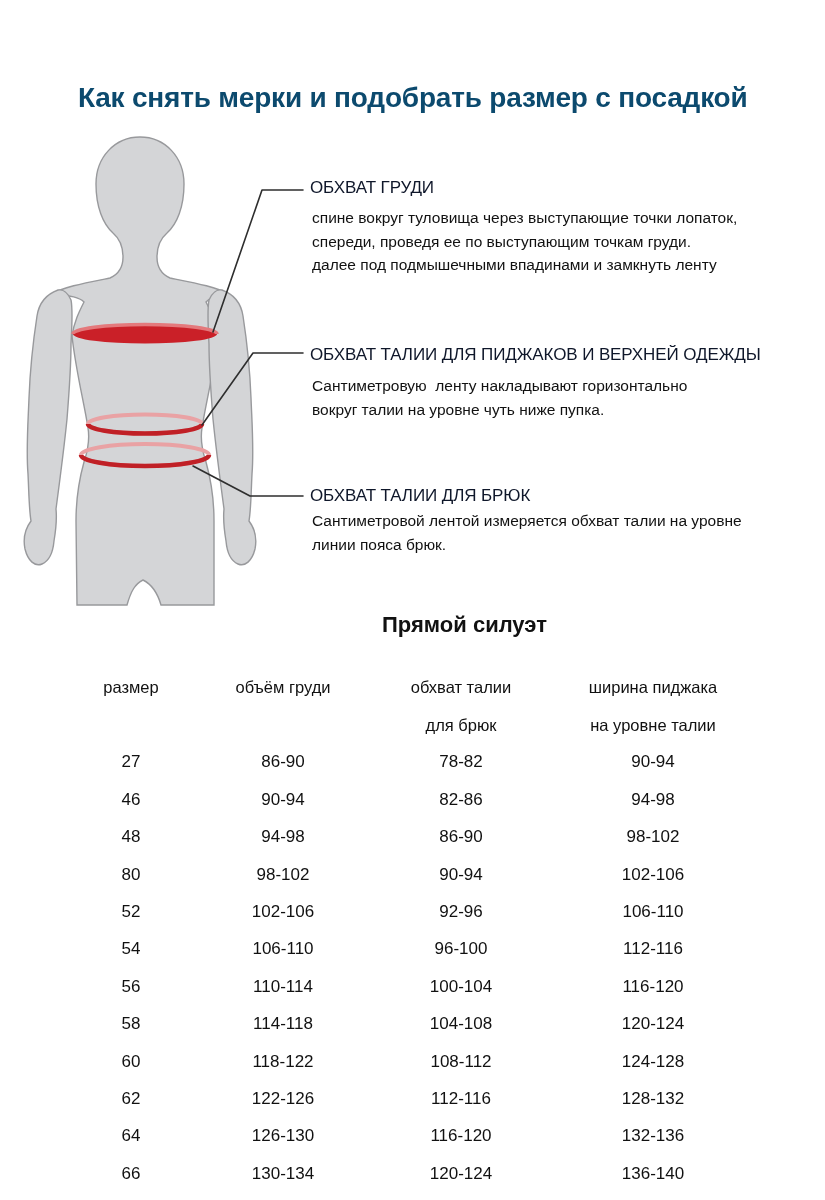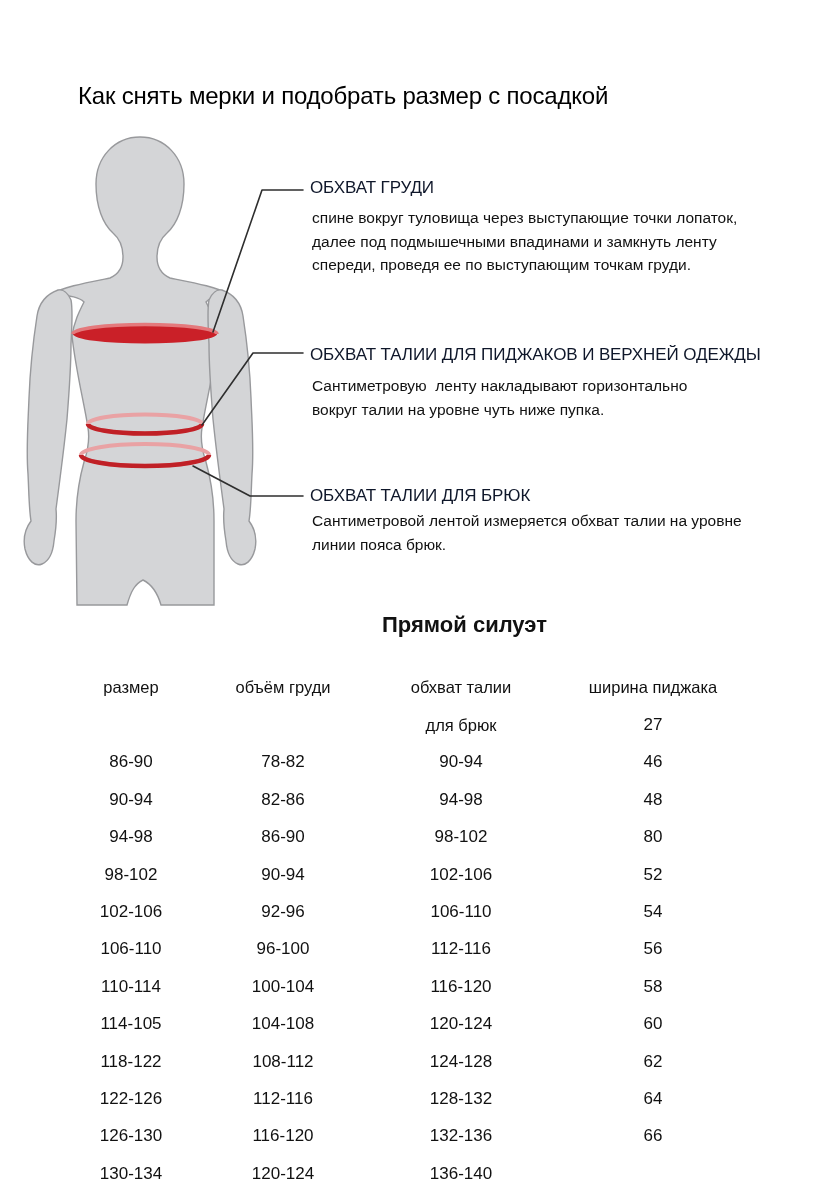--- a/index.html
+++ b/index.html
@@ -9,24 +9,24 @@
     width:825px;
     height:1200px;
     background:#ffffff;
     font-family:"Liberation Sans", sans-serif;
     color:#1a1a1a;
     overflow:hidden;
   }
   .doc-title{
     position:absolute;
     left:78px; top:82px;
-    font-size:24px;
-    font-weight:normal;
+    font-size:28px;
+    font-weight:bold;
     letter-spacing:-0.2px;
-    color:#000000;
+    color:#0c4a6e;
     white-space:nowrap;
   }
   .figure-svg{
     position:absolute;
     left:0; top:0;
     width:825px; height:620px;
   }
   .m-label{
     position:absolute;
     left:310px;
@@ -143,22 +143,22 @@
     <path d="M 81 455 A 64 11 0 0 0 209 455" fill="none" stroke="#c02026" stroke-width="4.5"></path>
 
     <polyline points="213,332 262,190 303,190" fill="none" stroke="#2e2e2e" stroke-width="1.6" stroke-linejoin="round" stroke-linecap="round"></polyline>
     <polyline points="202,425 253,353 303,353" fill="none" stroke="#2e2e2e" stroke-width="1.6" stroke-linejoin="round" stroke-linecap="round"></polyline>
     <polyline points="193,466 250,496 303,496" fill="none" stroke="#2e2e2e" stroke-width="1.6" stroke-linejoin="round" stroke-linecap="round"></polyline>
   </svg>
 
   <div class="m-label" style="top:178px">ОБХВАТ ГРУДИ</div>
   <div class="m-para" style="top:206px">
     <div class="para-line">спине вокруг туловища через выступающие точки лопаток,</div>
+    <div class="para-line">спереди, проведя ее по выступающим точкам груди.</div>
     <div class="para-line">далее под подмышечными впадинами и замкнуть ленту</div>
-    <div class="para-line">спереди, проведя ее по выступающим точкам груди.</div>
   </div>
 
   <div class="m-label" style="top:345px">ОБХВАТ ТАЛИИ ДЛЯ ПИДЖАКОВ И ВЕРХНЕЙ ОДЕЖДЫ</div>
   <div class="m-para" style="top:374px">
     <div class="para-line">Сантиметровую  ленту накладывают горизонтально</div>
     <div class="para-line">вокруг талии на уровне чуть ниже пупка.</div>
   </div>
 
   <div class="m-label" style="top:486px">ОБХВАТ ТАЛИИ ДЛЯ БРЮК</div>
   <div class="m-para" style="top:509px">
@@ -171,20 +171,21 @@
   <div class="size-grid">
 
     <div class="cell hdr">размер</div>
     <div class="cell hdr">объём груди</div>
     <div class="cell hdr">обхват талии</div>
     <div class="cell hdr">ширина пиджака</div>
 
     <div class="cell hdr"></div>
     <div class="cell hdr"></div>
     <div class="cell hdr">для брюк</div>
+    <div class="cell hdr">на уровне талии</div>
 
     <div class="cell">27</div>
     <div class="cell">86-90</div>
     <div class="cell">78-82</div>
     <div class="cell">90-94</div>
 
     <div class="cell">46</div>
     <div class="cell">90-94</div>
     <div class="cell">82-86</div>
     <div class="cell">94-98</div>
@@ -208,21 +209,21 @@
     <div class="cell">106-110</div>
     <div class="cell">96-100</div>
     <div class="cell">112-116</div>
 
     <div class="cell">56</div>
     <div class="cell">110-114</div>
     <div class="cell">100-104</div>
     <div class="cell">116-120</div>
 
     <div class="cell">58</div>
-    <div class="cell">114-105</div>
+    <div class="cell">114-118</div>
     <div class="cell">104-108</div>
     <div class="cell">120-124</div>
 
     <div class="cell">60</div>
     <div class="cell">118-122</div>
     <div class="cell">108-112</div>
     <div class="cell">124-128</div>
 
     <div class="cell">62</div>
     <div class="cell">122-126</div>

